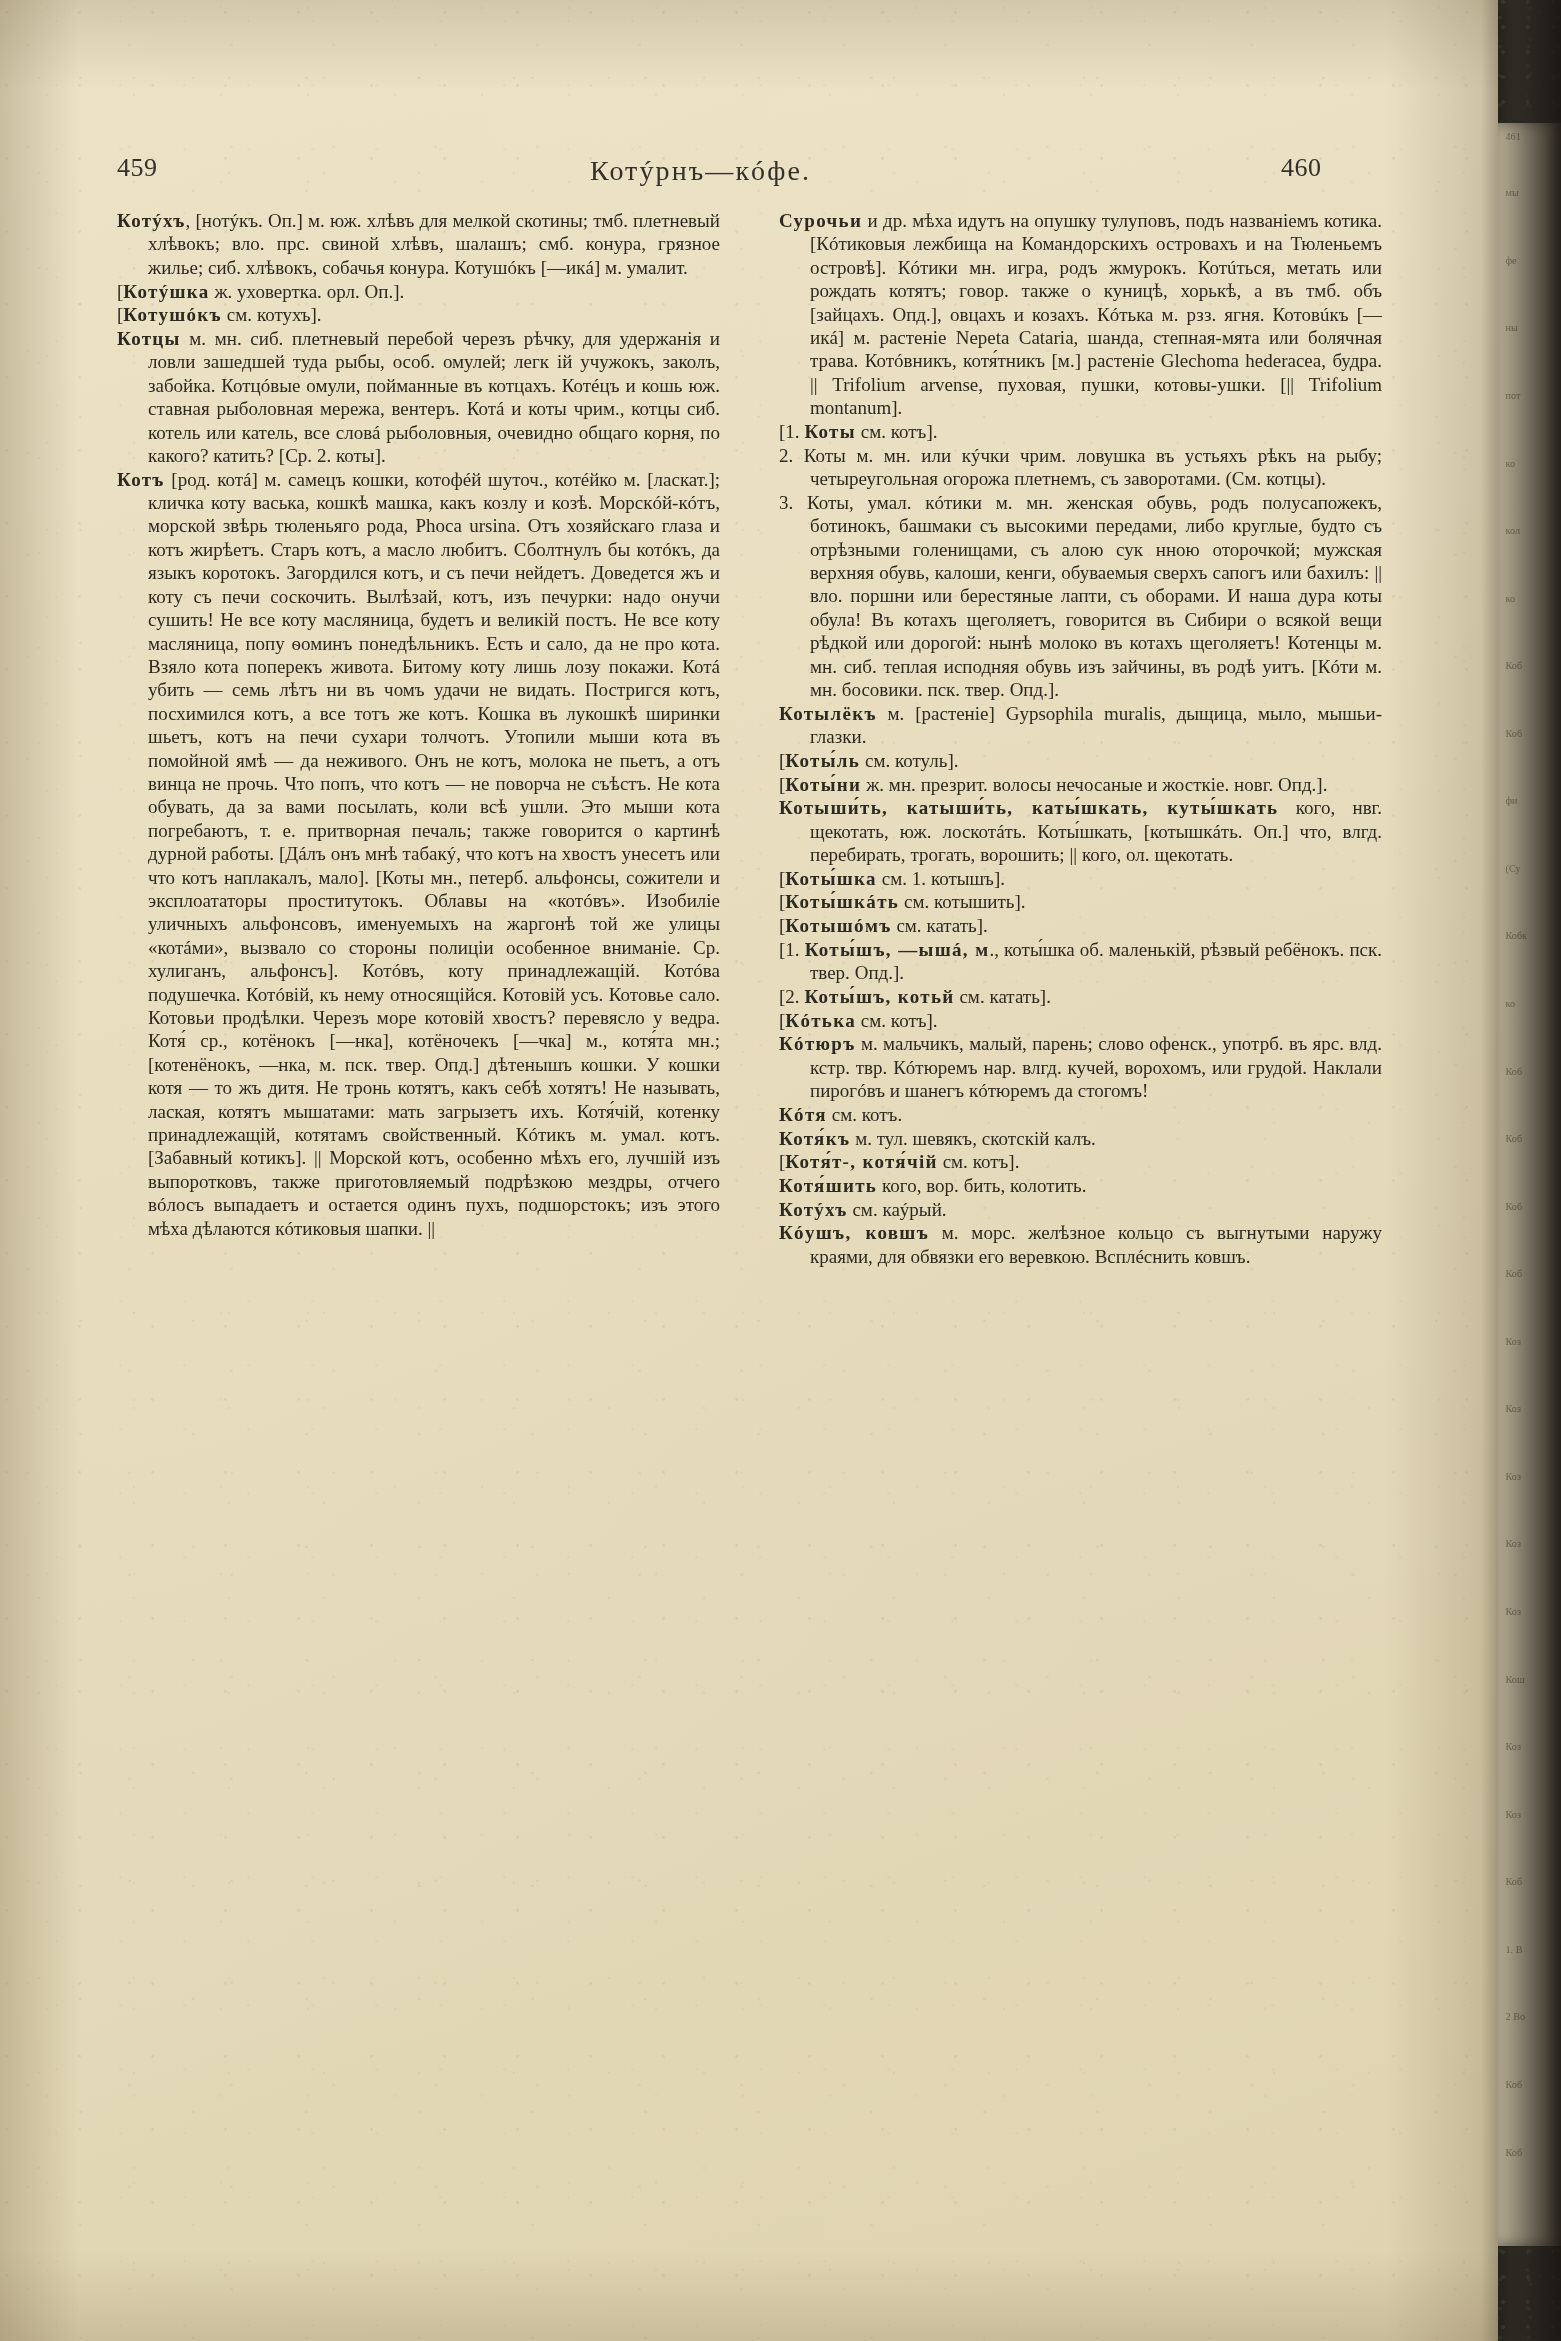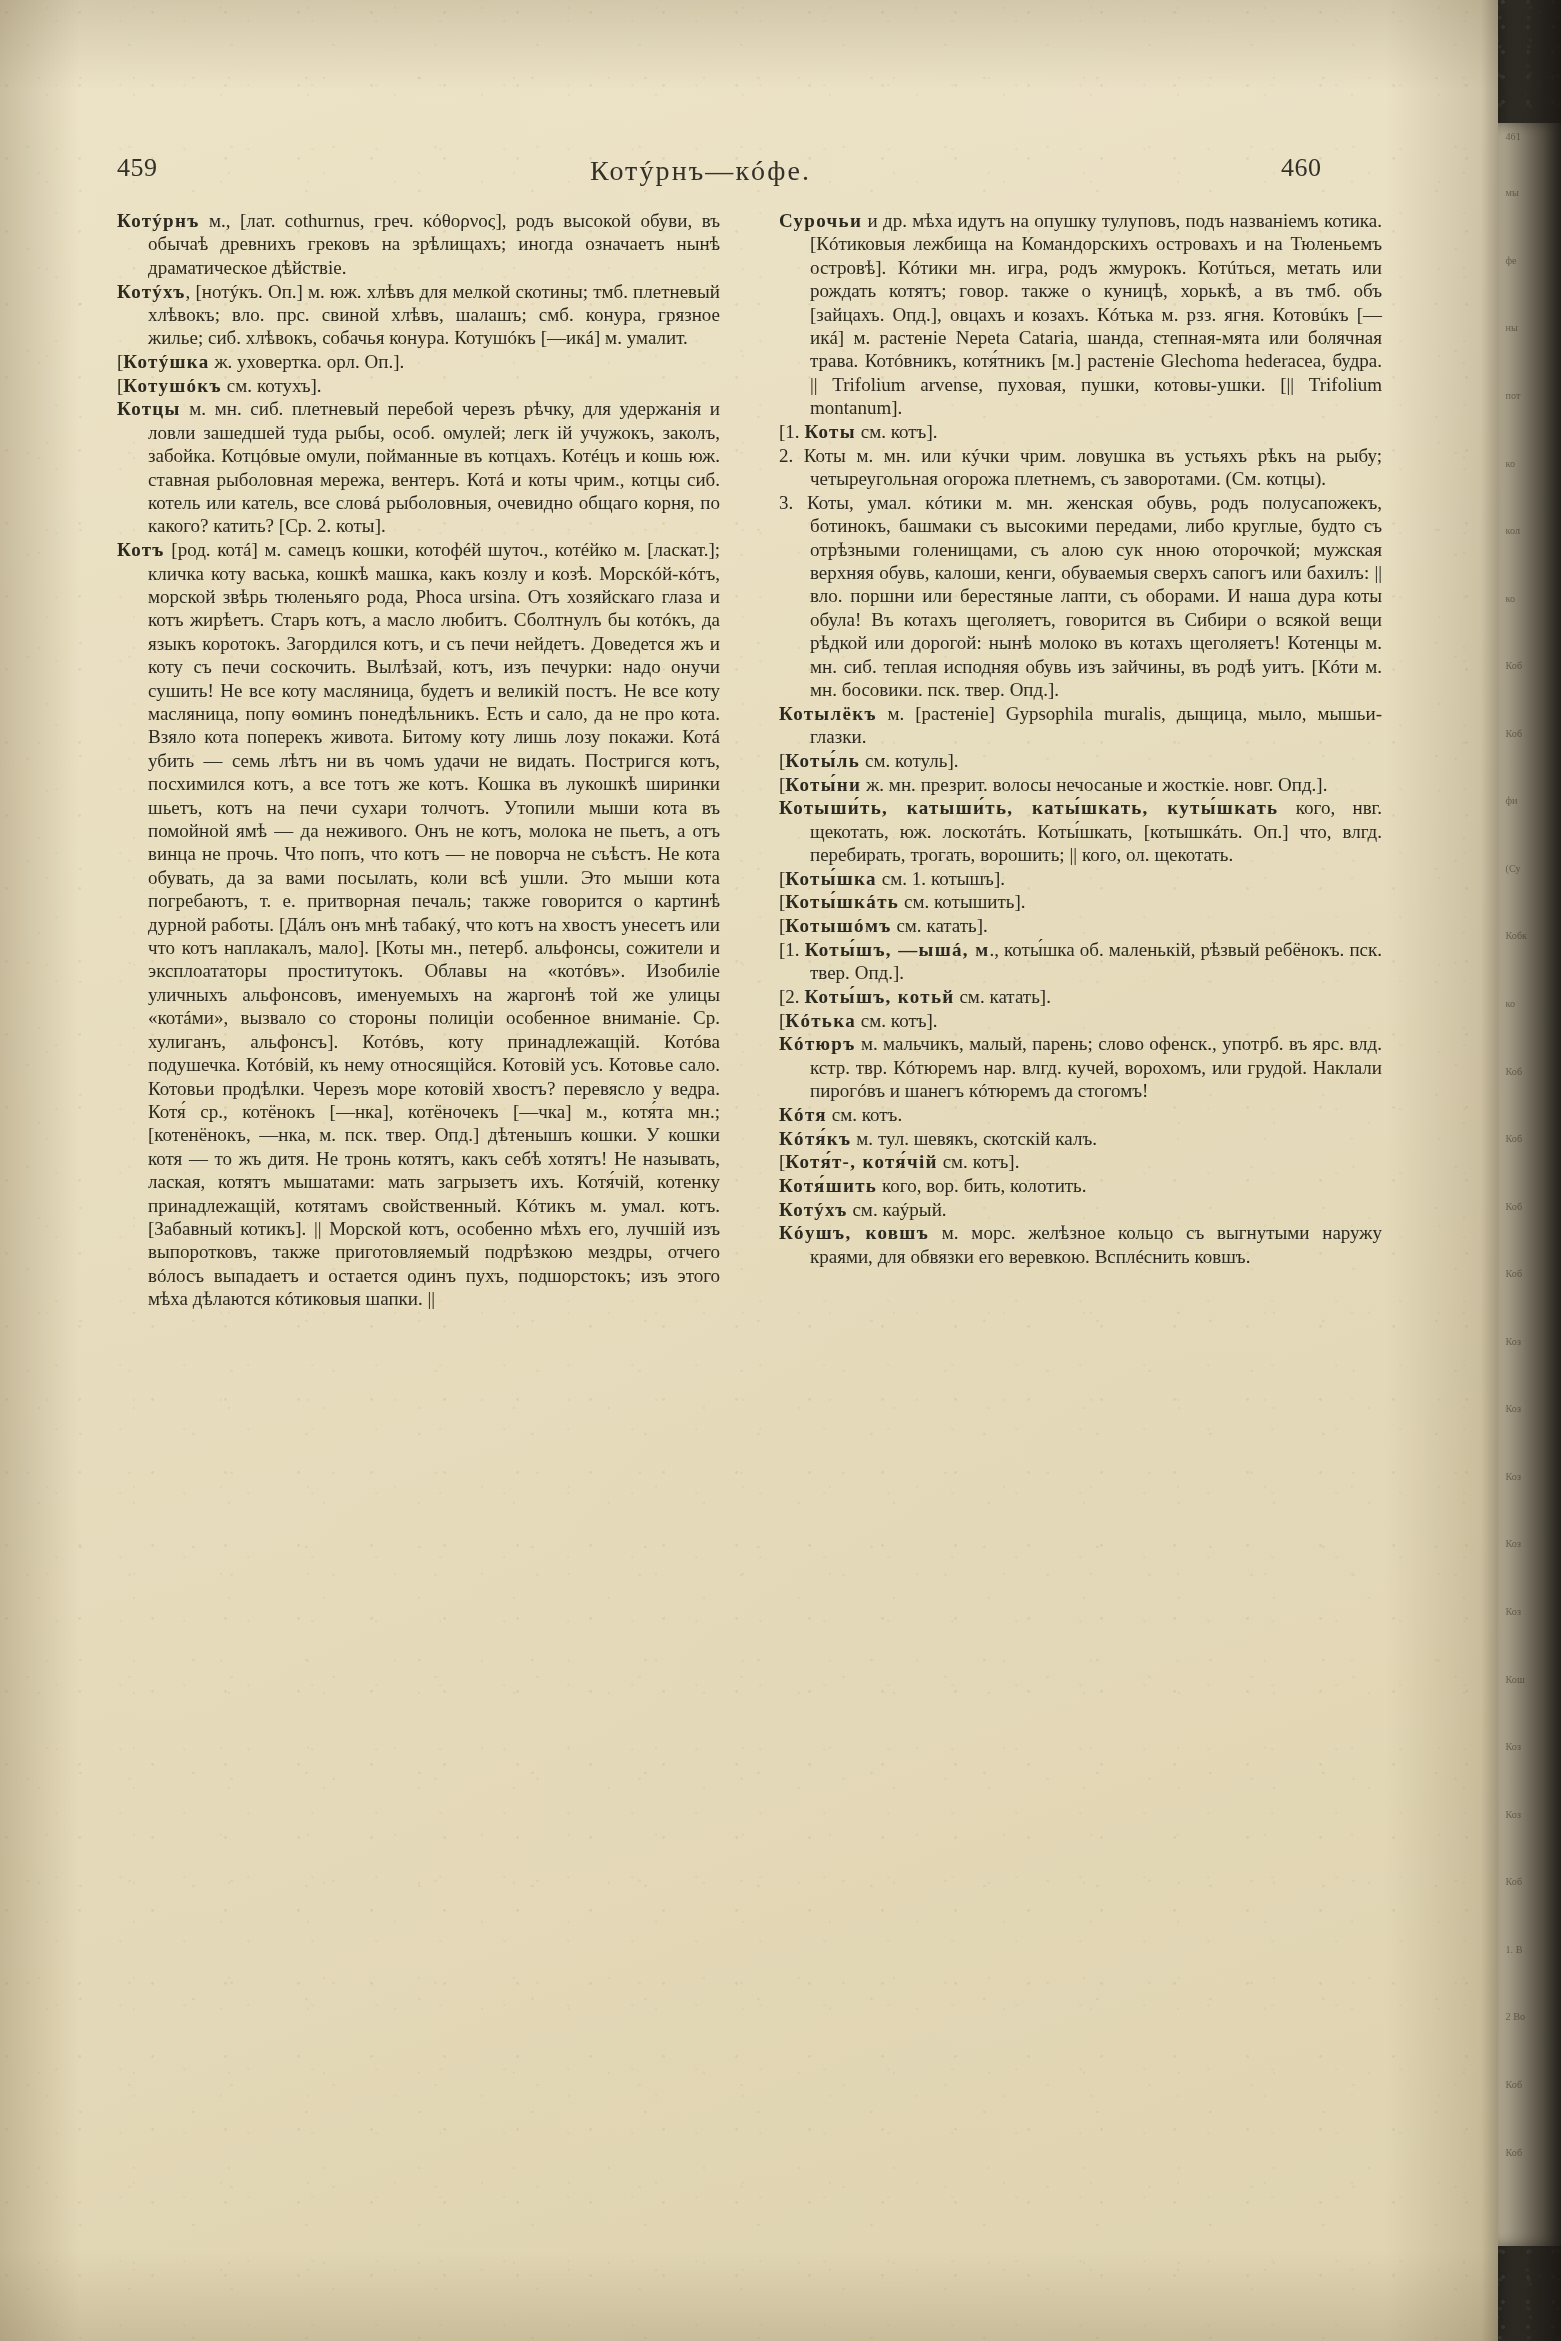--- a/index.html
+++ b/index.html
@@ -212,21 +212,20 @@
   <div id="content">
 
     <div class="running-head">
       <div class="folio folio-left">459</div>
       <div class="head-title">Котýрнъ—кóфе.</div>
       <div class="folio folio-right">460</div>
     </div>
 
     <div class="columns">
       <div class="col" id="col-left">
-          <p class="entry"><b class="hw">Котýрнъ</b> м., [лат. cothurnus, греч. κόθορνος], родъ высокой обуви, въ обычаѣ древнихъ грековъ на зрѣлищахъ; иногда означаетъ нынѣ драматическое дѣйствіе.</p>
           <p class="entry"><b class="hw">Котýхъ</b>, [нотýкъ. Оп.] м. юж. хлѣвъ для мелкой скотины; тмб. плетневый хлѣвокъ; вло. прс. свиной хлѣвъ, шалашъ; смб. конура, грязное жилье; сиб. хлѣвокъ, собачья конура. Котушóкъ [—икá] м. умалит.</p>
           <p class="entry">[<b class="hw">Котýшка</b> ж. уховертка. орл. Оп.].</p>
           <p class="entry">[<b class="hw">Котушóкъ</b> см. котухъ].</p>
           <p class="entry"><b class="hw">Котцы</b> м. мн. сиб. плетневый перебой черезъ рѣчку, для удержанія и ловли зашедшей туда рыбы, особ. омулей; легк ій учужокъ, заколъ, забойка. Котцóвые омули, пойманные въ котцахъ. Котéцъ и кошь юж. ставная рыболовная мережа, вентеръ. Котá и коты чрим., котцы сиб. котель или катель, все словá рыболовныя, очевидно общаго корня, по какого? катить? [Ср. 2. коты].</p>
           <p class="entry"><b class="hw">Котъ</b> [род. котá] м. самецъ кошки, котофéй шуточ., котéйко м. [ласкат.]; кличка коту васька, кошкѣ машка, какъ козлу и козѣ. Морскóй-кóтъ, морской звѣрь тюленьяго рода, Phoca ursina. Отъ хозяйскаго глаза и котъ жирѣетъ. Старъ котъ, а масло любитъ. Сболтнулъ бы котóкъ, да языкъ коротокъ. Загордился котъ, и съ печи нейдетъ. Доведется жъ и коту съ печи соскочить. Вылѣзай, котъ, изъ печурки: надо онучи сушить! Не все коту масляница, будетъ и великій постъ. Не все коту масляница, попу ѳоминъ понедѣльникъ. Есть и сало, да не про кота. Взяло кота поперекъ живота. Битому коту лишь лозу покажи. Котá убить — семь лѣтъ ни въ чомъ удачи не видать. Постригся котъ, посхимился котъ, а все тотъ же котъ. Кошка въ лукошкѣ ширинки шьетъ, котъ на печи сухари толчотъ. Утопили мыши кота въ помойной ямѣ — да неживого. Онъ не котъ, молока не пьетъ, а отъ винца не прочь. Что попъ, что котъ — не поворча не съѣстъ. Не кота обувать, да за вами посылать, коли всѣ ушли. Это мыши кота погребаютъ, т. е. притворная печаль; также говорится о картинѣ дурной работы. [Дáлъ онъ мнѣ табакý, что котъ на хвостъ унесетъ или что котъ наплакалъ, мало]. [Коты мн., петерб. альфонсы, сожители и эксплоататоры проститутокъ. Облавы на «котóвъ». Изобиліе уличныхъ альфонсовъ, именуемыхъ на жаргонѣ той же улицы «котáми», вызвало со стороны полиціи особенное вниманіе. Ср. хулиганъ, альфонсъ]. Котóвъ, коту принадлежащій. Котóва подушечка. Котóвій, къ нему относящійся. Котовій усъ. Котовье сало. Котовьи продѣлки. Черезъ море котовій хвостъ? перевясло у ведра. Котя́ ср., котёнокъ [—нка], котёночекъ [—чка] м., котя́та мн.; [котенёнокъ, —нка, м. пск. твер. Опд.] дѣтенышъ кошки. У кошки котя — то жъ дитя. Не тронь котятъ, какъ себѣ хотятъ! Не называть, лаская, котятъ мышатами: мать загрызетъ ихъ. Котя́чій, котенку принадлежащій, котятамъ свойственный. Кóтикъ м. умал. котъ. [Забавный котикъ]. || Морской котъ, особенно мѣхъ его, лучшій изъ выпоротковъ, также приготовляемый подрѣзкою мездры, отчего вóлосъ выпадаетъ и остается одинъ пухъ, подшорстокъ; изъ этого мѣха дѣлаются кóтиковыя шапки. ||</p>
         </div>
       <div class="col" id="col-right">
           <p class="entry"><b class="hw">Сурочьи</b> и др. мѣха идутъ на опушку тулуповъ, подъ названіемъ котика. [Кóтиковыя лежбища на Командорскихъ островахъ и на Тюленьемъ островѣ]. Кóтики мн. игра, родъ жмурокъ. Котúться, метать или рождать котятъ; говор. также о куницѣ, хорькѣ, а въ тмб. объ [зайцахъ. Опд.], овцахъ и козахъ. Кóтька м. рзз. ягня. Котовúкъ [—икá] м. растеніе Nepeta Cataria, шанда, степная-мята или болячная трава. Котóвникъ, котя́тникъ [м.] растеніе Glechoma hederacea, будра. || Trifolium arvense, пуховая, пушки, котовы-ушки. [|| Trifolium montanum].</p>
           <p class="entry">[1. <b class="hw">Коты</b> см. котъ].</p>
           <p class="entry num"><span>2. </span><span>Коты м. мн. или кýчки чрим. ловушка въ устьяхъ рѣкъ на рыбу; четыреугольная огорожа плетнемъ, съ заворотами. (См. котцы).</span></p>
@@ -236,21 +235,21 @@
           <p class="entry">[<b class="hw">Коты́ни</b> ж. мн. презрит. волосы нечосаные и жосткіе. новг. Опд.].</p>
           <p class="entry"><b class="hw">Котыши́ть, катыши́ть, каты́шкать, куты́шкать</b> кого, нвг. щекотать, юж. лоскотáть. Коты́шкать, [котышкáть. Оп.] что, влгд. перебирать, трогать, ворошить; || кого, ол. щекотать.</p>
           <p class="entry">[<b class="hw">Коты́шка</b> см. 1. котышъ].</p>
           <p class="entry">[<b class="hw">Коты́шкáть</b> см. котышить].</p>
           <p class="entry">[<b class="hw">Котышóмъ</b> см. катать].</p>
           <p class="entry">[1. <b class="hw">Коты́шъ, —ышá, м</b>., коты́шка об. маленькій, рѣзвый ребёнокъ. пск. твер. Опд.].</p>
           <p class="entry">[2. <b class="hw">Коты́шъ, котьй</b> см. катать].</p>
           <p class="entry">[<b class="hw">Кóтька</b> см. котъ].</p>
           <p class="entry"><b class="hw">Кóтюръ</b> м. мальчикъ, малый, парень; слово офенск., употрб. въ ярс. влд. кстр. твр. Кóтюремъ нар. влгд. кучей, ворохомъ, или грудой. Наклали пирогóвъ и шанегъ кóтюремъ да стогомъ!</p>
           <p class="entry"><b class="hw">Кóтя</b> см. котъ.</p>
-          <p class="entry"><b class="hw">Кóтя́къ</b> м. тул. шевякъ, скотскій калъ.</p>
+          <p class="entry"><b class="hw">Котя́къ</b> м. тул. шевякъ, скотскій калъ.</p>
           <p class="entry">[<b class="hw">Котя́т-, котя́чій</b> см. котъ].</p>
           <p class="entry"><b class="hw">Котя́шить</b> кого, вор. бить, колотить.</p>
           <p class="entry"><b class="hw">Котýхъ</b> см. каýрый.</p>
           <p class="entry"><b class="hw">Кóушъ, ковшъ</b> м. морс. желѣзное кольцо съ выгнутыми наружу краями, для обвязки его веревкою. Всплéснить ковшъ.</p>
         </div>
     </div>
 
   </div>
 </div>
 

